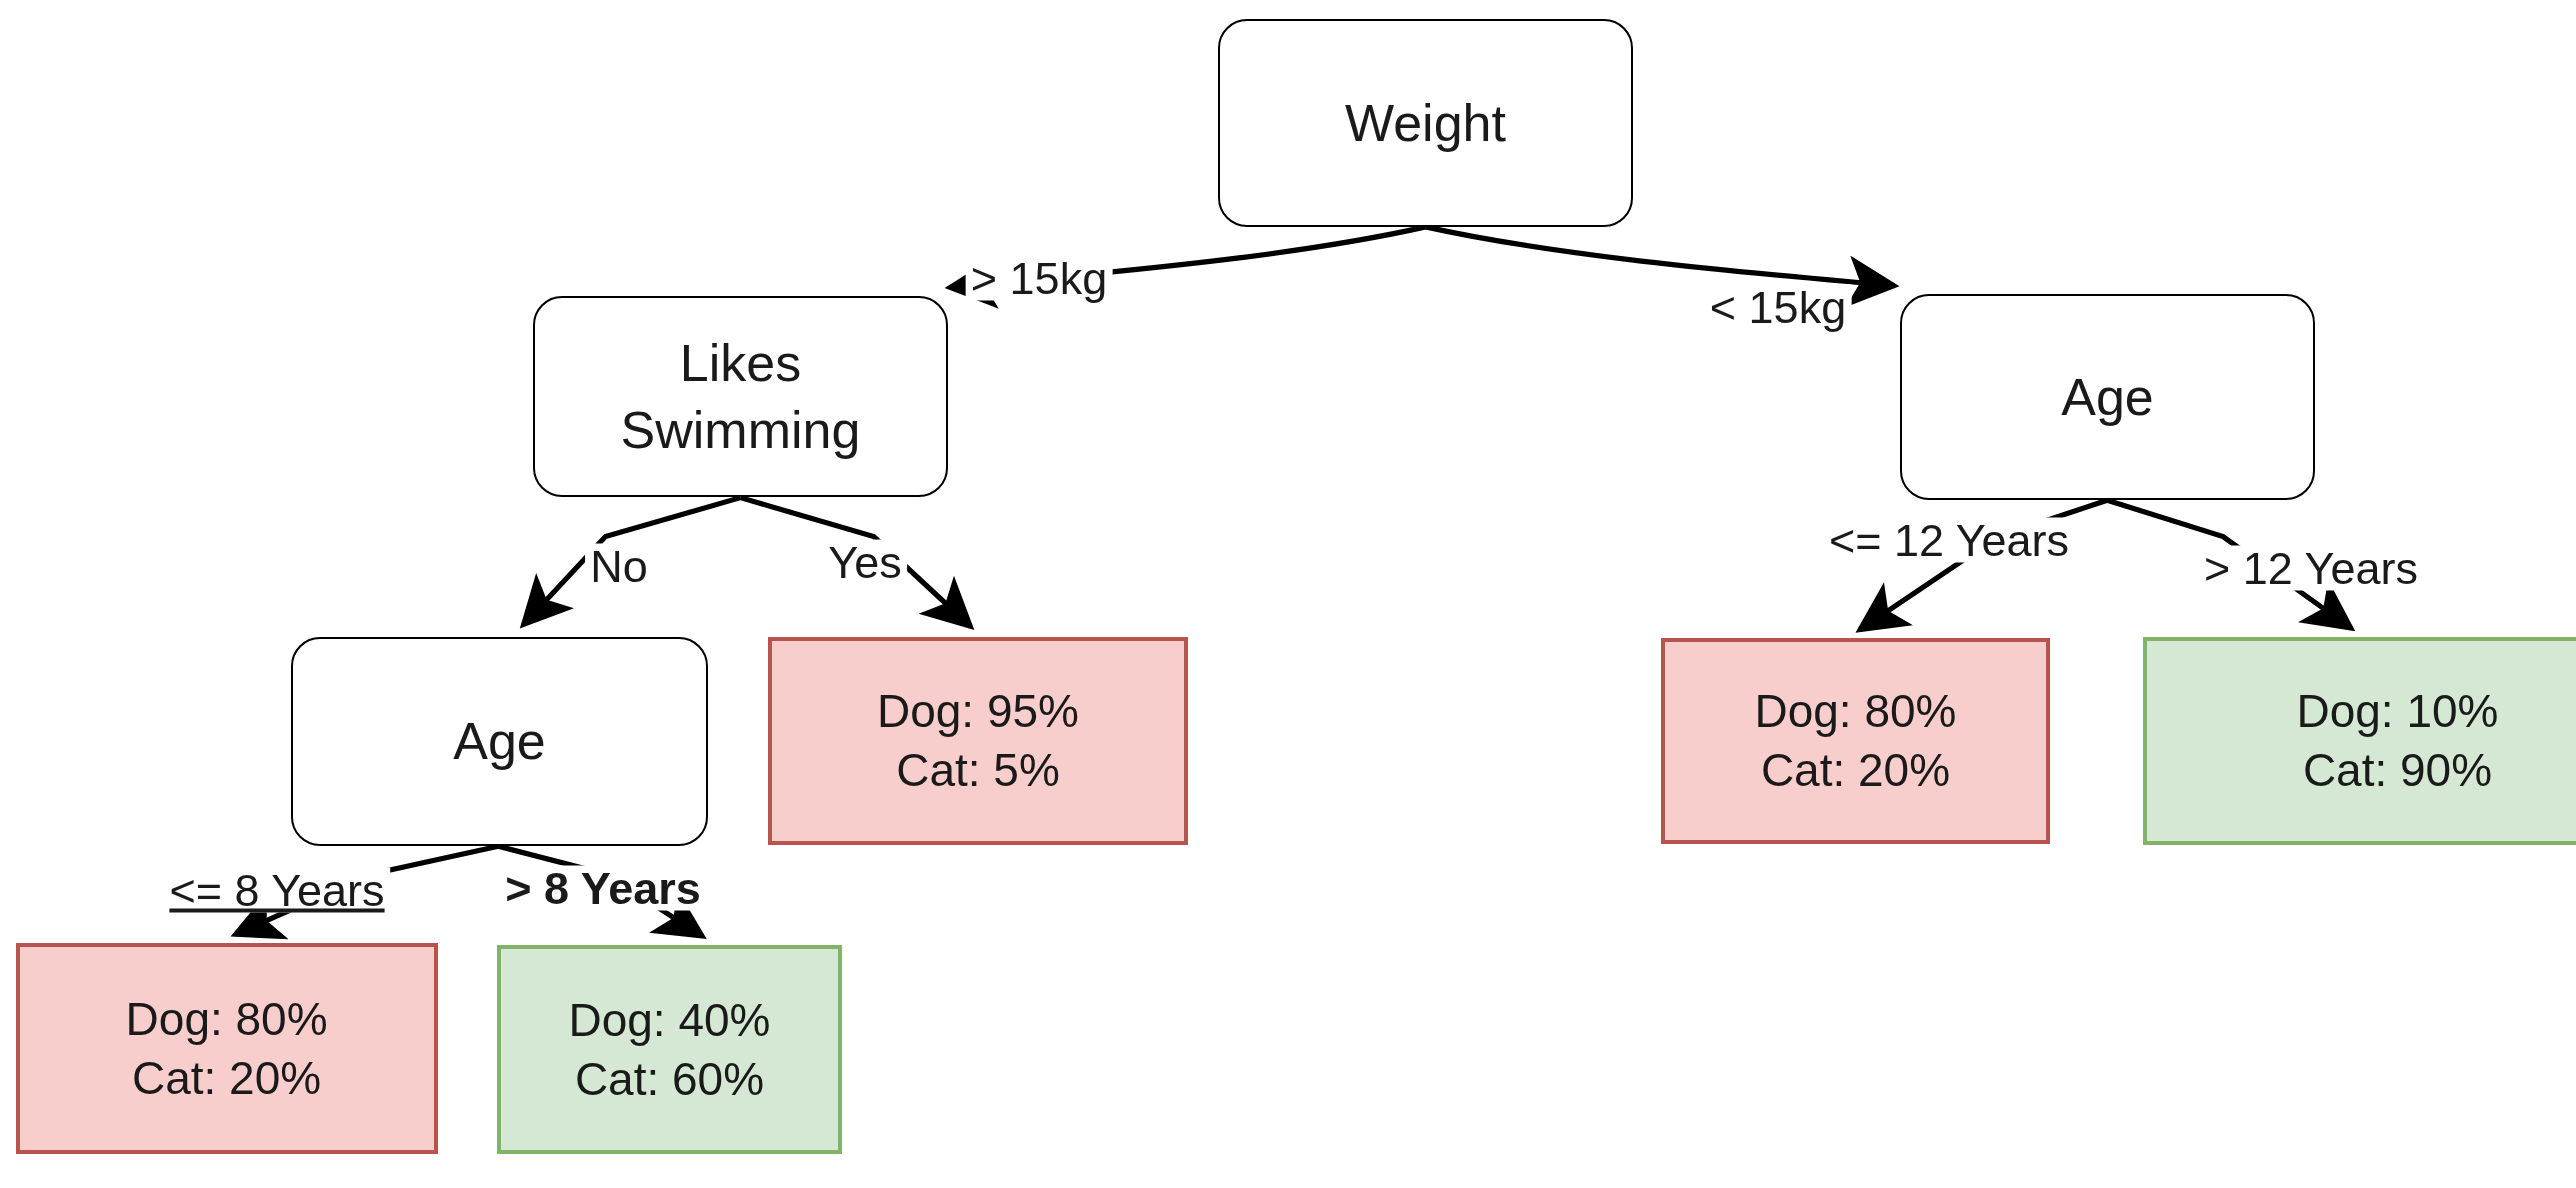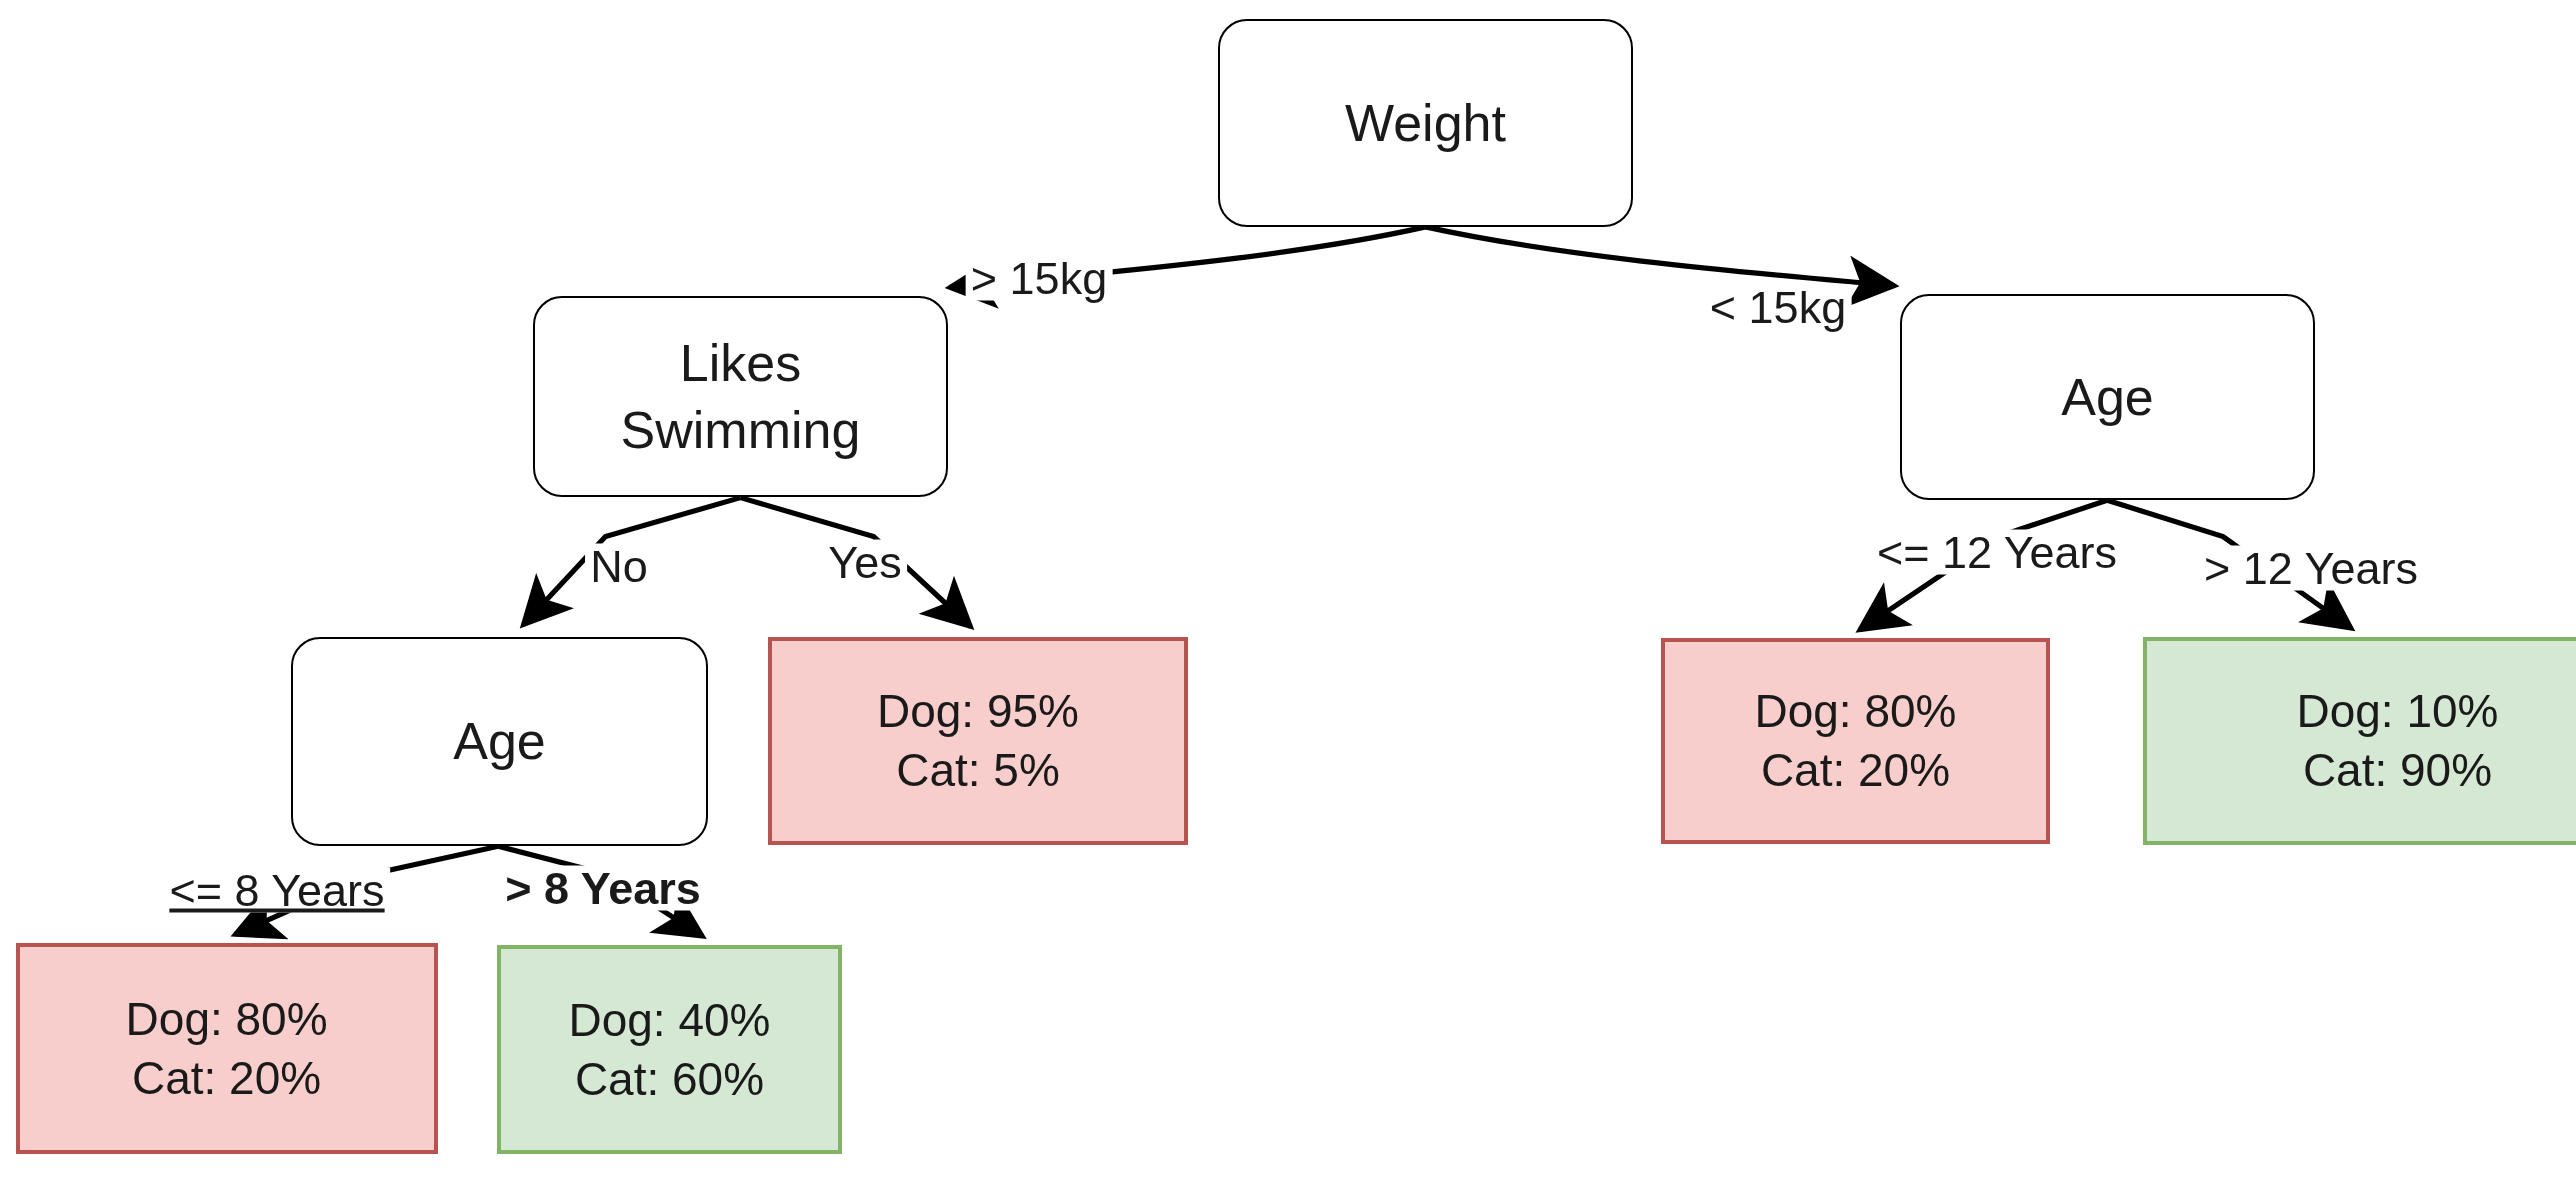--- a/index.html
+++ b/index.html
@@ -142,21 +142,21 @@
   </div>
 
   <div class="edge-label" style="left:1039px; top:266px;margin-top:12px;">&gt; 15kg</div>
 
   <div class="edge-label" style="left:1778px; top:275px;margin-top:32px;">&lt; 15kg</div>
 
   <div class="edge-label" style="left:619px; top:566px;">No</div>
 
   <div class="edge-label" style="left:865px; top:562px;">Yes</div>
 
-  <div class="edge-label" style="left:1949px; top:552px;margin-left:48px;">&lt;= 12 Years</div>
+  <div class="edge-label" style="left:1949px; top:540px;">&lt;= 12 Years</div>
 
   <div class="edge-label" style="left:2311px; top:568px;">&gt; 12 Years</div>
 
   <div class="edge-label" style="left:277px; top:890px;text-decoration:underline;">&lt;= 8 Years</div>
 
   <div class="edge-label" style="left:603px; top:888px;font-weight:bold;">&gt; 8 Years</div>
 
 </div>
 
 

